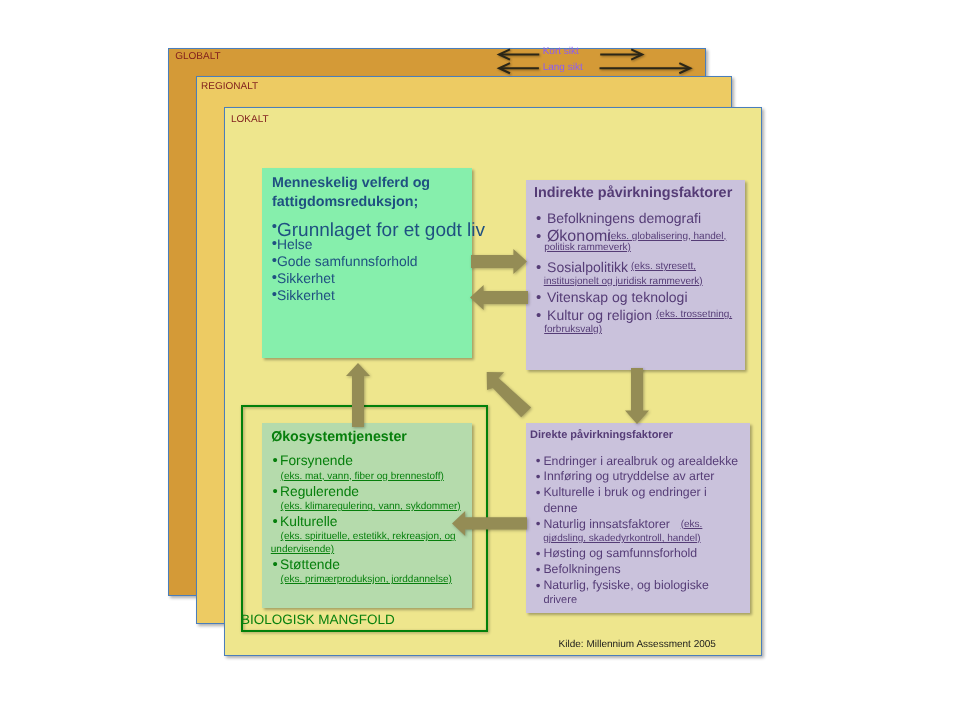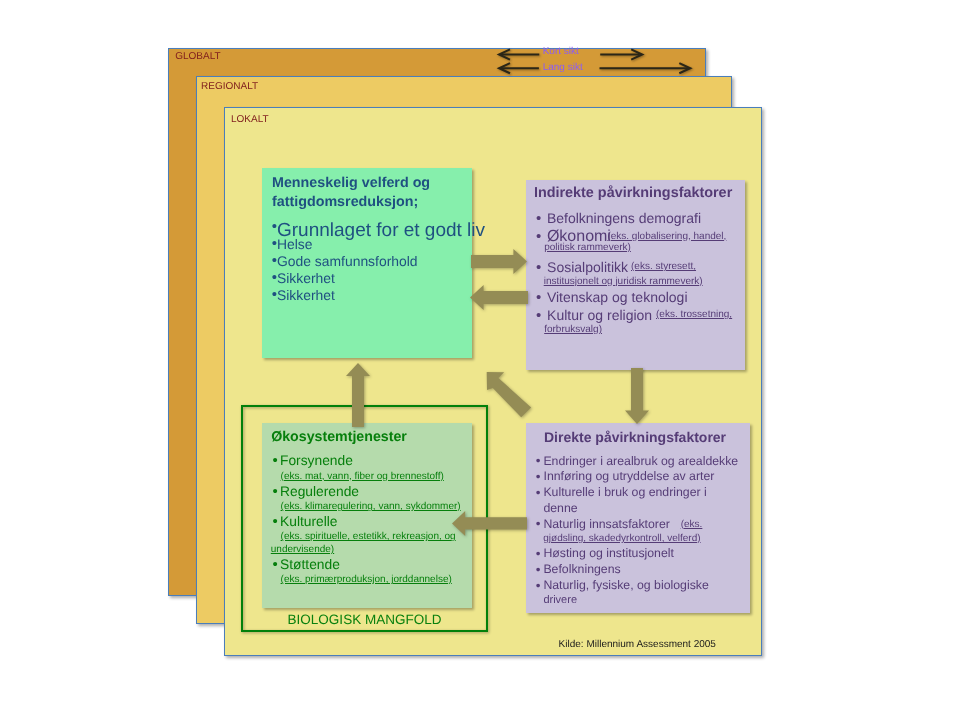--- a/index.html
+++ b/index.html
@@ -49,21 +49,21 @@
   .ts-long  { left:542.7px; top:62.6px; z-index:7; }
 
   
   .bio-outline {
     position:absolute; left:241px; top:405px; width:247px; height:227px; z-index:6;
     border:2.5px solid #02800A; box-sizing:border-box;
     filter: drop-shadow(1.8px 1.8px 1.6px rgba(0,0,0,0.35));
   }
   .bio-footer {
     position:absolute; left:241px; top:613.2px; width:247px; z-index:7;
-    text-align:center; color:#0A800F; font-size:13.5px; line-height:1;
+    color:#0A800F; font-size:13.5px; line-height:1;
   }
 
   
   .card {
     position: absolute;
     z-index: 3;
     box-sizing: border-box;
     box-shadow: 2px 2px 2.5px rgba(0,0,0,0.30);
   }
   .card-wellbeing { left:262px; top:168px; width:210px; height:190px; background:#86efac; }
@@ -202,39 +202,39 @@
     <div class="ln" style="left:18px;top:92px;font-size:13.8px">Kulturelle</div>
     <div class="ln n" style="left:18.6px;top:109.4px">(eks. spirituelle, estetikk, rekreasjon, og</div>
     <div class="ln n" style="left:8.8px;top:122px">undervisende)</div>
 
     <div class="bul" style="left:10.6px;top:134.0px;font-size:15px">•</div>
     <div class="ln" style="left:18px;top:135px;font-size:13.8px">Støttende</div>
     <div class="ln n" style="left:18.6px;top:152.2px">(eks. primærproduksjon, jorddannelse)</div>
   </div>
 
   <div class="card card-direct">
-    <div class="ln ttl" style="left:18px;top:6.9px;font-size:14px">Direkte påvirkningsfaktorer</div>
+    <div class="ln ttl" style="left:4px;top:6.9px;font-size:11px">Direkte påvirkningsfaktorer</div>
 
     <div class="bul" style="left:9.8px;top:31.3px;font-size:13.5px">•</div>
     <div class="ln" style="left:17.4px;top:31.5px;font-size:12.3px">Endringer i arealbruk og arealdekke</div>
 
     <div class="bul" style="left:9.8px;top:47.0px;font-size:13.5px">•</div>
     <div class="ln" style="left:17.5px;top:47.2px;font-size:12.3px">Innføring og utryddelse av arter</div>
 
     <div class="bul" style="left:9.8px;top:62.8px;font-size:13.5px">•</div>
     <div class="ln" style="left:17.4px;top:63px;font-size:12.3px">Kulturelle i bruk og endringer i</div>
     <div class="ln" style="left:17.4px;top:78.8px;font-size:12.3px">denne</div>
 
     <div class="bul" style="left:9.8px;top:94.3px;font-size:13.5px">•</div>
     <div class="ln" style="left:17.4px;top:94.5px;font-size:12.3px">Naturlig innsatsfaktorer</div>
     <div class="ln n" style="left:154.7px;top:96.6px">(eks.</div>
-    <div class="ln n" style="left:17.3px;top:110.9px">gjødsling, skadedyrkontroll, velferd)</div>
+    <div class="ln n" style="left:17.3px;top:110.9px">gjødsling, skadedyrkontroll, handel)</div>
 
     <div class="bul" style="left:9.8px;top:124.2px;font-size:13.5px">•</div>
-    <div class="ln" style="left:17.4px;top:124.4px;font-size:12.3px">Høsting og institusjonelt</div>
+    <div class="ln" style="left:17.4px;top:124.4px;font-size:12.3px">Høsting og samfunnsforhold</div>
 
     <div class="bul" style="left:9.8px;top:140.0px;font-size:13.5px">•</div>
     <div class="ln" style="left:17.4px;top:140.2px;font-size:12.3px">Befolkningens</div>
 
     <div class="bul" style="left:9.8px;top:155.8px;font-size:13.5px">•</div>
     <div class="ln" style="left:17.4px;top:156px;font-size:12.3px">Naturlig, fysiske, og biologiske</div>
     <div class="ln" style="left:17.4px;top:171.7px;font-size:11px">drivere</div>
   </div>
 
   <div class="source-note">Kilde: Millennium Assessment 2005</div>

